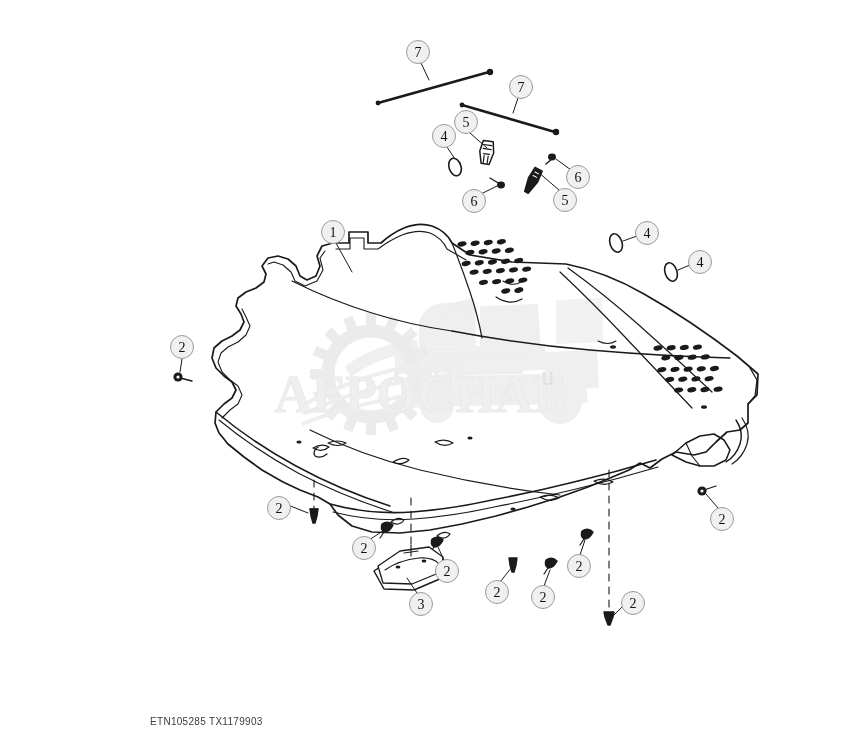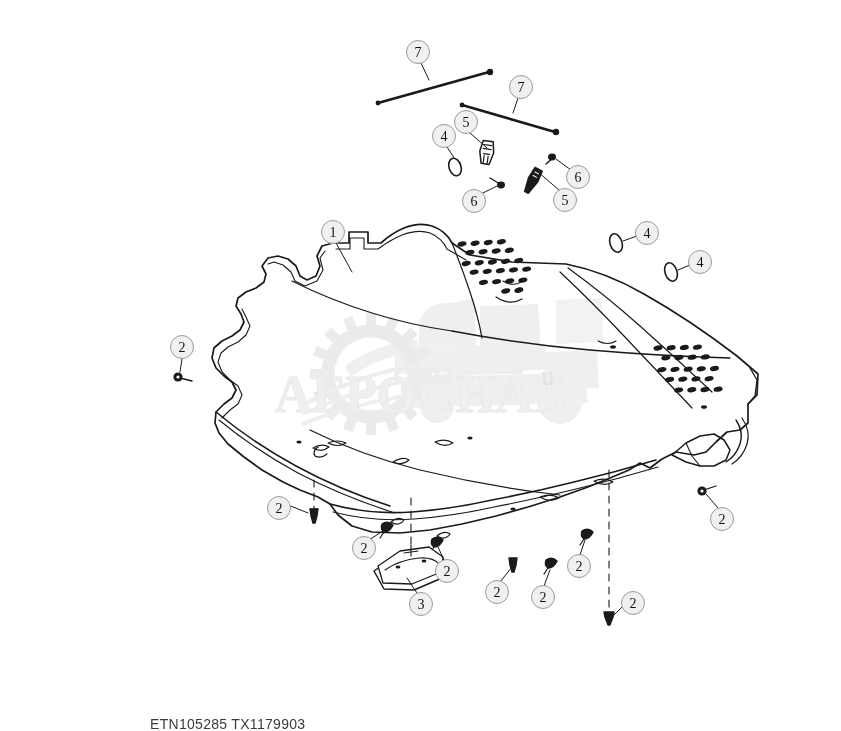--- a/index.html
+++ b/index.html
@@ -7,21 +7,21 @@
   body{
     width:841px;height:731px;position:relative;overflow:hidden;
     font-family:"Liberation Serif",serif;
     -webkit-font-smoothing:antialiased;
   }
   #stage{position:absolute;left:0;top:0;width:841px;height:731px;}
   svg.layer{position:absolute;left:0;top:0;width:841px;height:731px;}
   .caption{
     position:absolute;left:150px;top:716px;
     font-family:"Liberation Sans",sans-serif;
-    font-size:14px;color:#3b3b3b;letter-spacing:.3px;white-space:nowrap;
+    font-size:10px;color:#3b3b3b;letter-spacing:.3px;white-space:nowrap;
   }
   .wm-text{font-family:"Liberation Serif",serif;font-weight:bold;}
 </style>
 </head>
 <body>
 
 <div id="stage">
 
   <svg class="layer" viewBox="0 0 841 731">
     <g opacity="0.62">

